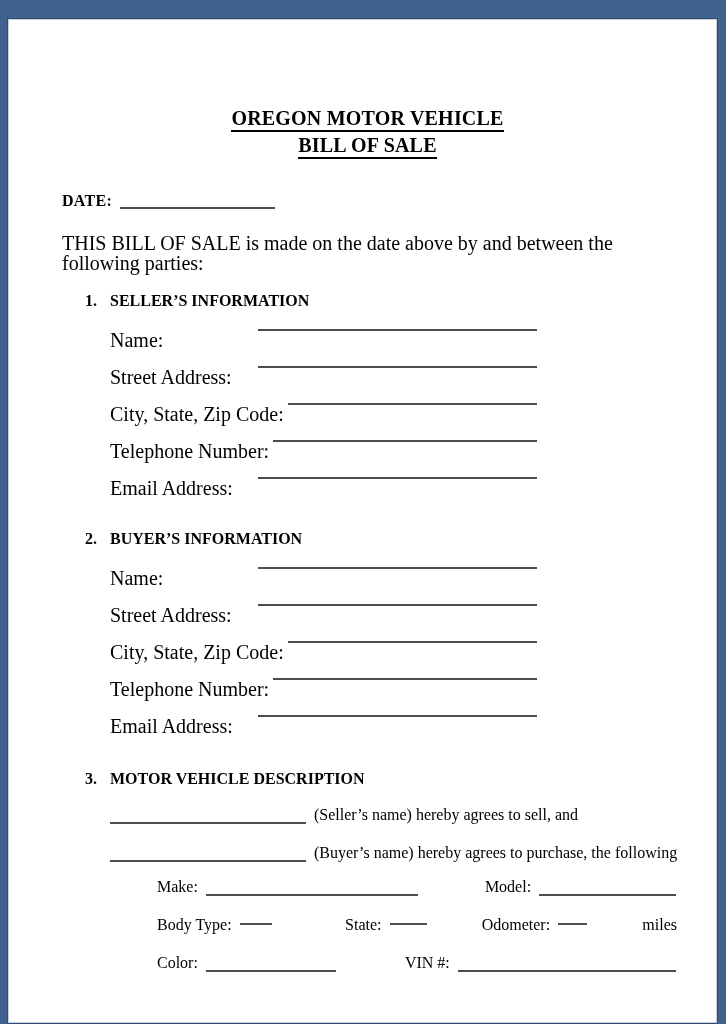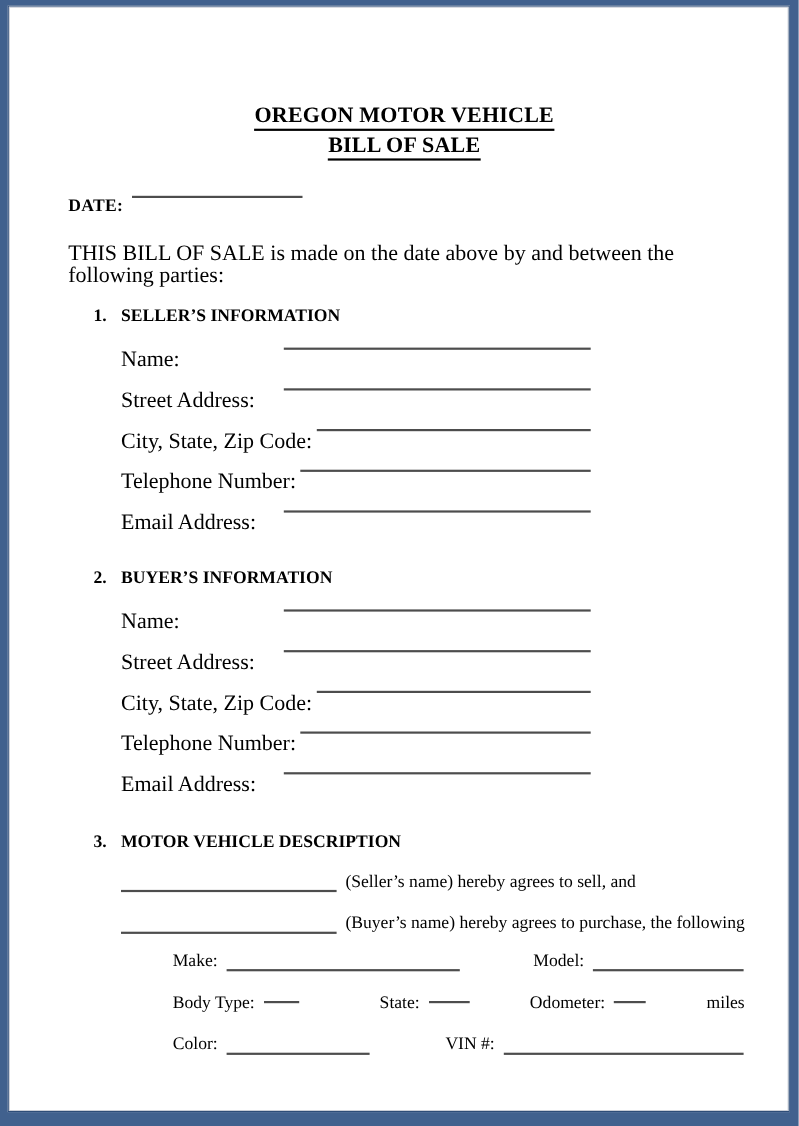--- a/index.html
+++ b/index.html
@@ -5,32 +5,32 @@
   * { box-sizing: border-box; margin: 0; padding: 0; }
   html, body { width: 726px; height: 1024px; }
   body {
     background: #41618E;
     font-family: "Liberation Serif", serif;
     color: #000;
   }
   .frame { position: relative; width: 726px; height: 1024px; }
   .page {
     position: absolute;
-    top: 5px; left: 7px;
+    top: 18px; left: 7px;
     width: 711px; height: 1006px;
     background: #fff;
     border: 1px solid #2E4D78;
     box-shadow: inset 0 0 0 1px #c9cdd6;
   }
   .page-inner { padding: 86px 44px 0 54px; }
 
   .title { text-align: center; font-size: 20px; font-weight: bold; line-height: 26px; letter-spacing: 0.2px; }
   .title .tline { text-decoration: none; border-bottom: 2px solid #000; padding-bottom: 0px; display: inline-block; line-height: 24px; }
 
-  .date-row { margin-top: 32px; font-size: 16px; line-height: 20px; display: flex; align-items: flex-start; }
+  .date-row { margin-top: 32px; font-size: 16px; line-height: 20px; display: flex; align-items: flex-end; }
   .date-label { font-weight: bold; letter-spacing: 0.3px; }
   .blank { display: inline-block; border-bottom: 2px solid #4d4d4d; height: 0; margin-bottom: 2px; }
   .date-blank { width: 155px; margin-left: 8px; }
 
   .intro { margin-top: 22px; font-size: 20px; line-height: 20px; }
 
   .section { margin-left: 23px; }
   .sec-head { display: flex; font-size: 16px; font-weight: bold; line-height: 20px; }
   .sec-num { width: 25px; flex-shrink: 0; }
   .sec-head-1 { margin-top: 18px; }

